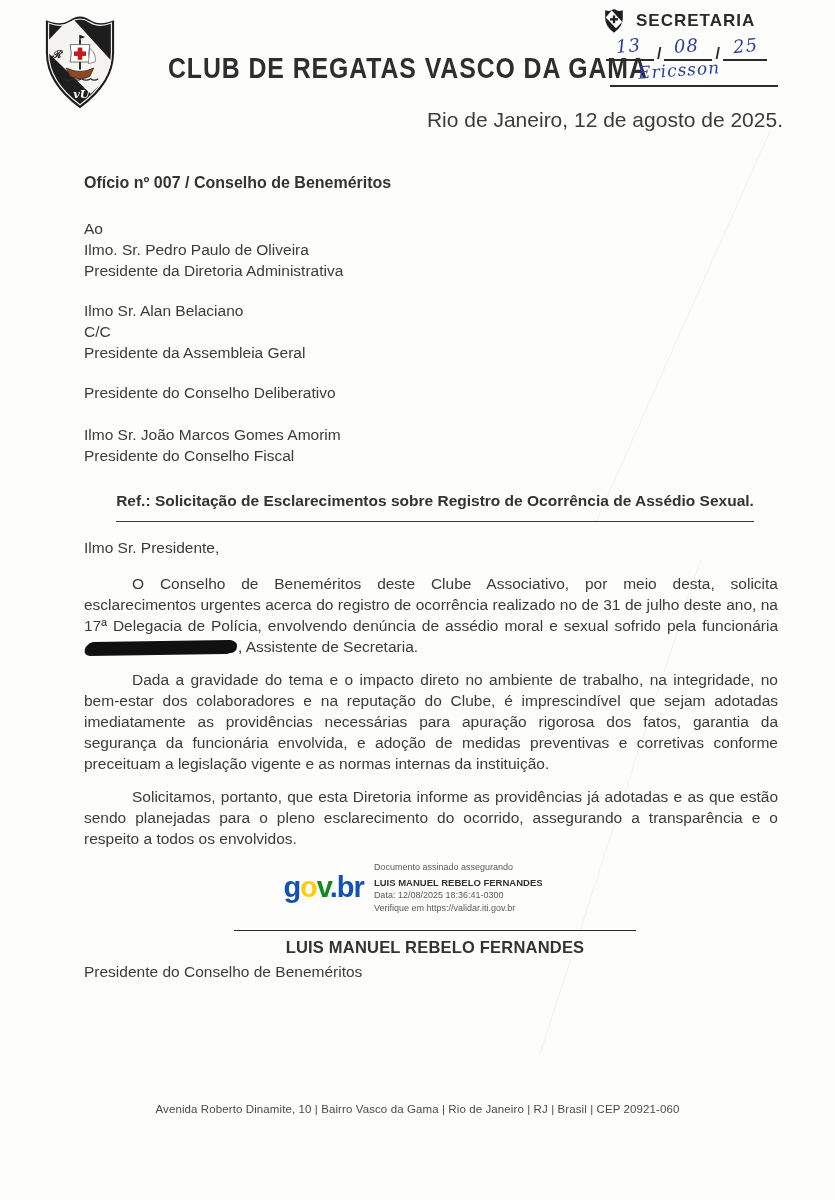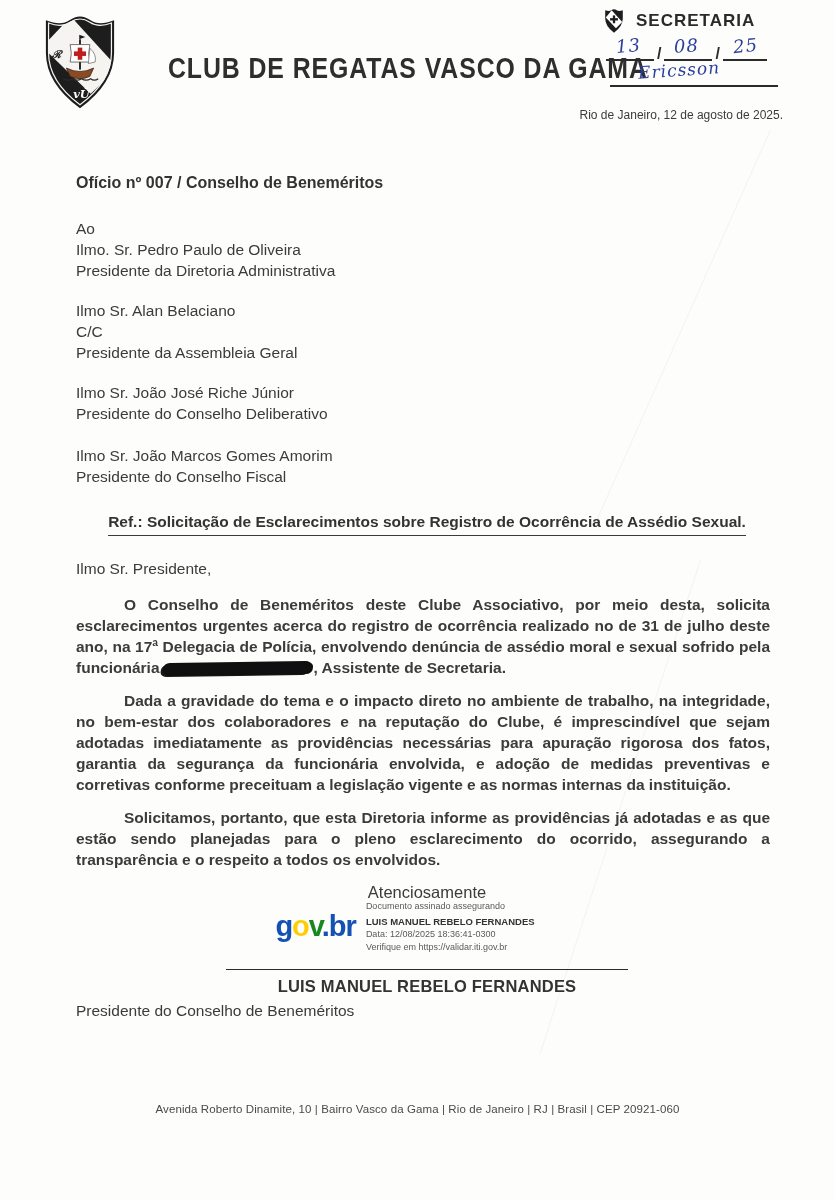--- a/index.html
+++ b/index.html
@@ -27,33 +27,33 @@
   .date-seg { width:48px; border-bottom:2.5px solid #2b2b2b; text-align:center; position:relative; height:22px; }
   .date-seg .hand { position:absolute; left:10px; top:-2px; }
   .date-slash { font-size:16px; font-weight:700; color:#2b2b2b; padding:0 3px; transform:translateY(2px); }
   .hand {
     font-family:"DejaVu Serif", serif; font-style:italic; color:#2b3f9f;
     font-size:18px; letter-spacing:1px;
   }
   .stamp-sigline { position:relative; width:168px; border-bottom:2.5px solid #2b2b2b; height:22px; margin:2px 0 0 6px; }
   .stamp-sig { position:absolute; left:28px; top:-3px; transform:rotate(-4deg); font-size:17px; }
 
-  .dateline { position:absolute; top:108px; right:52px; font-size:12px; }
+  .dateline { position:absolute; top:108px; right:52px; font-size:21px; }
 
   
-  .main { position:absolute; left:76px; top:172px; width:702px; font-size:15.5px; line-height:21px; }
+  .main { position:absolute; left:84px; top:172px; width:702px; font-size:15.5px; line-height:21px; }
   .oficio { font-weight:700; font-size:16px; color:#333; margin:0 0 25px 0; }
   .recip { margin:0 0 19px 0; }
   .recip div { min-height:21px; }
   .recip.tight { margin-bottom:21px; }
   .recip.last { margin-bottom:24px; }
   .subject { text-align:center; margin:0 0 26px 0; }
-  .subject span { font-weight:700; color:#333; border-bottom:1.6px solid #3b3b3b; padding-bottom:5px; }
+  .subject span { font-weight:700; color:#333; border-bottom:1.6px solid #3b3b3b; padding-bottom:12px; }
   .greeting { margin:0 0 15px 0; }
-  .para { text-align:justify; text-indent:48px; margin:0 8px 12px 0;font-weight:bold; }
+  .para { text-align:justify; text-indent:48px; margin:0 8px 12px 0; }
   .redaction {
     display:inline-block; width:148px; height:12px; background:#101010;
     border-radius:6px/5px; vertical-align:-1px; transform:rotate(-0.8deg) skewX(-8deg);
     box-shadow:2px 1px 0 #101010, -2px 2px 0 #181818;
     margin:0 3px;
   }
   .closing { height:16px; overflow:hidden; text-align:center; font-size:16.5px; margin-top:4px; }
 
   .sigblock { display:flex; justify-content:center; align-items:center; gap:10px; transform:translateX(-22px); margin-top:2px; }
   .govbr { font-size:29px; font-weight:700; letter-spacing:-1px; line-height:1; font-family:"Liberation Sans", sans-serif; }
@@ -142,21 +142,20 @@
       <div>Presidente da Diretoria Administrativa</div>
     </div>
 
     <div class="recip">
       <div>Ilmo Sr. Alan Belaciano</div>
       <div>C/C</div>
       <div>Presidente da Assembleia Geral</div>
     </div>
 
     <div class="recip tight">
-      <div>Ilmo Sr. João José Riche Júnior</div>
       <div>Presidente do Conselho Deliberativo</div>
     </div>
 
     <div class="recip last">
       <div>Ilmo Sr. João Marcos Gomes Amorim</div>
       <div>Presidente do Conselho Fiscal</div>
     </div>
 
     <div class="subject">
       <span>Ref.: Solicitação de Esclarecimentos sobre Registro de Ocorrência de Assédio Sexual.</span>
@@ -164,23 +163,20 @@
 
     <div class="greeting">Ilmo Sr. Presidente,</div>
 
     <p class="para"><span>O Conselho de Beneméritos deste Clube Associativo, por meio desta, solicita esclarecimentos urgentes acerca do registro de ocorrência realizado no de 31 de julho deste ano, na 17ª Delegacia de Polícia, envolvendo denúncia de assédio moral e sexual sofrido pela funcionária</span><span class="redaction"></span><span>, Assistente de Secretaria.</span></p>
 
     <p class="para">Dada a gravidade do tema e o impacto direto no ambiente de trabalho, na integridade, no bem-estar dos colaboradores e na reputação do Clube, é imprescindível que sejam adotadas imediatamente as providências necessárias para apuração rigorosa dos fatos, garantia da segurança da funcionária envolvida, e adoção de medidas preventivas e corretivas conforme preceituam a legislação vigente e as normas internas da instituição.</p>
 
     <p class="para">Solicitamos, portanto, que esta Diretoria informe as providências já adotadas e as que estão sendo planejadas para o pleno esclarecimento do ocorrido, assegurando a transparência e o respeito a todos os envolvidos.</p>
 
 
-    <div class="closing">
-      <span>Atenciosamente</span>
-    </div>
 
     <div class="sigblock">
       <div class="govbr"><span style="color:#1351b4">g</span><span style="color:#ffcd07">o</span><span style="color:#168821">v</span><span style="color:#1351b4">.br</span></div>
       <div class="sigtext">
         <div>Documento assinado assegurando</div>
         <div class="signer">LUIS MANUEL REBELO FERNANDES</div>
         <div>Data: 12/08/2025 18:36:41-0300</div>
         <div>Verifique em https://validar.iti.gov.br</div>
       </div>
     </div>

